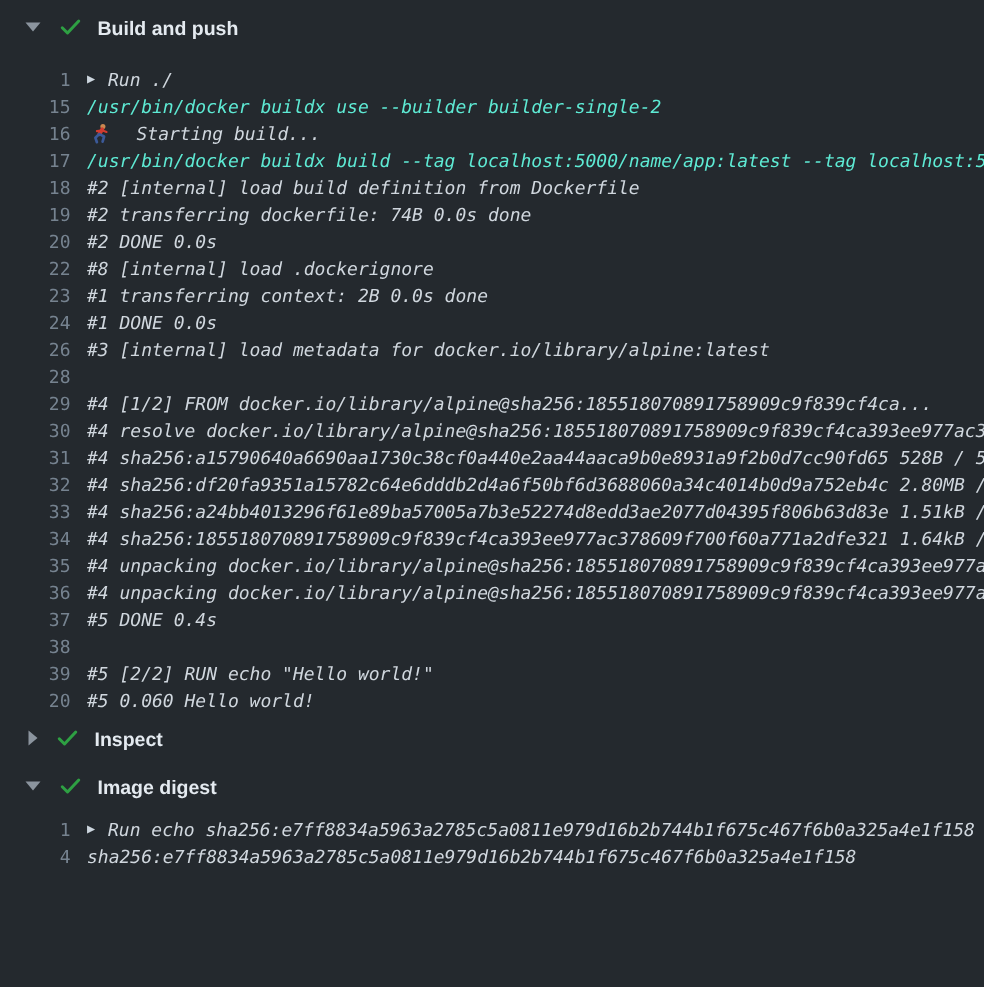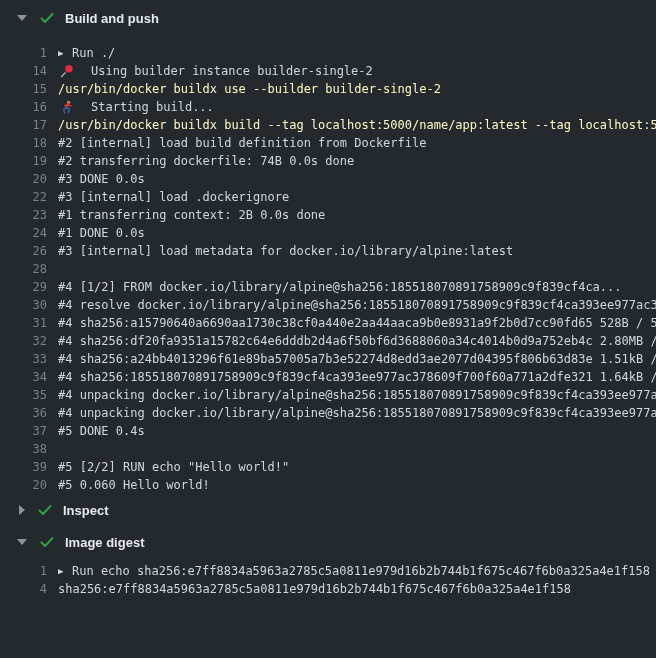--- a/index.html
+++ b/index.html
@@ -31,22 +31,22 @@
   .section:last-child .section-body{padding-top:4px;}
   .log-line{
     display:flex;height:18px;line-height:18px;
     font-size:12px;color:#d0d7de;white-space:pre;
   }
   .num{
     width:27px;padding-left:20px;text-align:right;flex:none;
     color:#768390;
   }
   .content{margin-left:11px;flex:1;overflow:hidden;display:flex;align-items:center;}
-  .txt{white-space:pre;}
-  .log-line.command .txt{color:#fef9c3;}
+  .txt{white-space:pre;font-style:italic;}
+  .log-line.command .txt{color:#5eead4;}
   .run-arrow{
     font-size:9px;width:8px;margin-right:6px;flex:none;
     color:#cdd6df;display:inline-block;
   }
   .emoji{
     width:33px;flex:none;display:inline-flex;align-items:center;
     padding-left:2px;box-sizing:border-box;
   }
   .emoji svg{display:block;}
 </style>
@@ -59,37 +59,32 @@
         <span class="toggle expanded"></span>
         <span class="check">
           <svg width="16" height="16" viewBox="0 0 16 16">
             <path d="M2.5 8.5 L6 12 L13.5 4" fill="none" stroke="#2ea043" stroke-width="2" stroke-linecap="round" stroke-linejoin="round"></path>
           </svg>
         </span>
         <span class="section-title">Build and push</span>
       </div>
       <div class="section-body">
         <div class="log-line group"><span class="num">1</span><span class="content"><span class="run-arrow">▶</span><span class="txt">Run ./</span></span></div>
-        <div class="log-line text"><span class="num">14</span><span class="content"><span class="emoji"><svg width="14" height="14" viewBox="0 0 14 14">
-                <path d="M5.2 8.8 L1.6 12.4" stroke="#9ab0c4" stroke-width="1.4" stroke-linecap="round"></path>
-                <path d="M6 7.2 l1.2 1.2" stroke="#a82333" stroke-width="2.6"></path>
-                <circle cx="9" cy="4.8" r="3.7" fill="#dd2e44"></circle>
-              </svg></span><span class="txt">Using builder instance builder-single-2</span></span></div>
         <div class="log-line command"><span class="num">15</span><span class="content"><span class="txt">/usr/bin/docker buildx use --builder builder-single-2</span></span></div>
         <div class="log-line text"><span class="num">16</span><span class="content"><span class="emoji"><svg width="14" height="14" viewBox="0 0 14 14">
                 <circle cx="8.6" cy="2.4" r="1.7" fill="#c98850"></circle>
                 <path d="M8.2 4.2 L6.2 7.4" stroke="#d33b2f" stroke-width="2.6" stroke-linecap="round"></path>
                 <path d="M8 4.8 L11 6 M7.4 5 L4.6 5.4" stroke="#d33b2f" stroke-width="1.4" stroke-linecap="round"></path>
                 <path d="M6.2 7.4 L9.4 9 L8.4 12.4 M6.2 7.4 L3.6 9.8 L4.6 12.8" fill="none" stroke="#3b5998" stroke-width="1.8" stroke-linecap="round" stroke-linejoin="round"></path>
               </svg></span><span class="txt">Starting build...</span></span></div>
         <div class="log-line command"><span class="num">17</span><span class="content"><span class="txt">/usr/bin/docker buildx build --tag localhost:5000/name/app:latest --tag localhost:5000</span></span></div>
         <div class="log-line text"><span class="num">18</span><span class="content"><span class="txt">#2 [internal] load build definition from Dockerfile</span></span></div>
         <div class="log-line text"><span class="num">19</span><span class="content"><span class="txt">#2 transferring dockerfile: 74B 0.0s done</span></span></div>
-        <div class="log-line text"><span class="num">20</span><span class="content"><span class="txt">#3 DONE 0.0s</span></span></div>
-        <div class="log-line text"><span class="num">22</span><span class="content"><span class="txt">#3 [internal] load .dockerignore</span></span></div>
+        <div class="log-line text"><span class="num">20</span><span class="content"><span class="txt">#2 DONE 0.0s</span></span></div>
+        <div class="log-line text"><span class="num">22</span><span class="content"><span class="txt">#8 [internal] load .dockerignore</span></span></div>
         <div class="log-line text"><span class="num">23</span><span class="content"><span class="txt">#1 transferring context: 2B 0.0s done</span></span></div>
         <div class="log-line text"><span class="num">24</span><span class="content"><span class="txt">#1 DONE 0.0s</span></span></div>
         <div class="log-line text"><span class="num">26</span><span class="content"><span class="txt">#3 [internal] load metadata for docker.io/library/alpine:latest</span></span></div>
         <div class="log-line empty"><span class="num">28</span><span class="content"><span class="txt"></span></span></div>
         <div class="log-line text"><span class="num">29</span><span class="content"><span class="txt">#4 [1/2] FROM docker.io/library/alpine@sha256:185518070891758909c9f839cf4ca...</span></span></div>
         <div class="log-line text"><span class="num">30</span><span class="content"><span class="txt">#4 resolve docker.io/library/alpine@sha256:185518070891758909c9f839cf4ca393ee977ac378609f700f60a771a2dfe321</span></span></div>
         <div class="log-line text"><span class="num">31</span><span class="content"><span class="txt">#4 sha256:a15790640a6690aa1730c38cf0a440e2aa44aaca9b0e8931a9f2b0d7cc90fd65 528B / 528B</span></span></div>
         <div class="log-line text"><span class="num">32</span><span class="content"><span class="txt">#4 sha256:df20fa9351a15782c64e6dddb2d4a6f50bf6d3688060a34c4014b0d9a752eb4c 2.80MB / 2.80MB</span></span></div>
         <div class="log-line text"><span class="num">33</span><span class="content"><span class="txt">#4 sha256:a24bb4013296f61e89ba57005a7b3e52274d8edd3ae2077d04395f806b63d83e 1.51kB / 1.51kB</span></span></div>
         <div class="log-line text"><span class="num">34</span><span class="content"><span class="txt">#4 sha256:185518070891758909c9f839cf4ca393ee977ac378609f700f60a771a2dfe321 1.64kB / 1.64kB</span></span></div>

